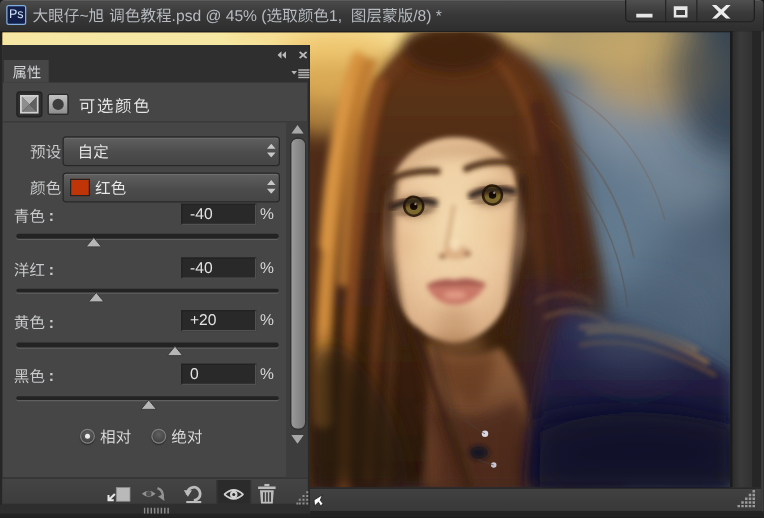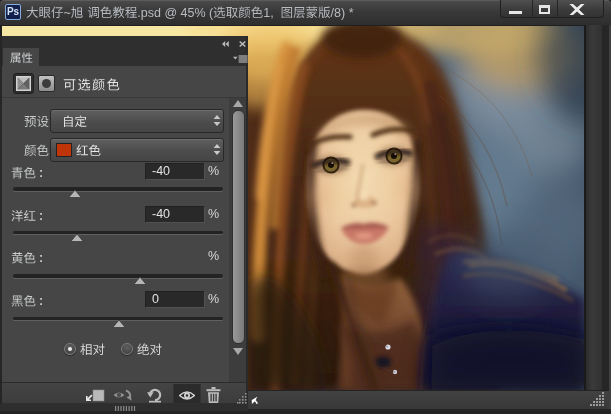--- a/index.html
+++ b/index.html
@@ -34,21 +34,21 @@
         <path id="g38738" d="M733 336V265H274V336ZM200 394V-82H274V84H733V3C733 -12 728 -16 711 -17C695 -18 635 -18 574 -16C584 -34 595 -59 599 -78C681 -78 734 -78 767 -68C798 -58 808 -39 808 2V394ZM274 211H733V138H274ZM460 840V773H124V714H460V647H158V589H460V517H59V457H941V517H536V589H845V647H536V714H887V773H536V840Z"></path>
         <path id="g27915" d="M88 767C152 732 231 676 270 639L317 698C278 734 196 786 133 820ZM42 500C107 468 190 418 230 384L274 444C232 478 148 525 85 554ZM63 -10 130 -57C182 38 244 162 290 269L231 314C180 200 111 69 63 -10ZM795 843C773 786 734 707 700 653H524L578 677C562 722 521 791 483 841L417 814C453 766 490 698 506 653H349V583H599V439H380V369H599V223H319V151H599V-80H676V151H960V223H676V369H904V439H676V583H936V653H777C808 701 841 763 869 818Z"></path>
         <path id="g40644" d="M592 40C704 0 818 -46 887 -80L942 -30C868 4 747 51 636 87ZM352 87C288 46 161 -3 59 -29C75 -43 98 -67 110 -83C212 -55 339 -6 420 43ZM163 446V104H844V446H538V519H948V588H700V684H882V752H700V840H624V752H379V840H304V752H127V684H304V588H55V519H461V446ZM379 588V684H624V588ZM236 249H461V160H236ZM538 249H769V160H538ZM236 391H461V303H236ZM538 391H769V303H538Z"></path>
         <path id="g40657" d="M282 696C311 649 337 586 346 546L398 567C390 607 362 667 332 713ZM658 714C641 667 607 598 581 556L629 536C656 576 689 638 717 692ZM340 90C351 37 358 -32 358 -74L431 -65C431 -24 422 44 410 96ZM546 88C568 36 591 -32 599 -74L674 -56C664 -15 640 52 616 102ZM749 92C797 39 853 -35 878 -81L951 -53C924 -6 866 66 818 117ZM168 117C144 54 101 -13 57 -52L126 -84C174 -38 215 34 240 99ZM227 739H461V521H227ZM536 739H766V521H536ZM55 224V157H946V224H536V314H861V376H536V458H841V802H155V458H461V376H138V314H461V224Z"></path>
         <path id="g30456" d="M546 474H850V300H546ZM546 542V710H850V542ZM546 231H850V57H546ZM473 781V-73H546V-12H850V-70H926V781ZM214 840V626H52V554H205C170 416 99 258 29 175C41 157 60 127 68 107C122 176 175 287 214 402V-79H287V378C325 329 370 267 389 234L435 295C413 322 322 429 287 464V554H430V626H287V840Z"></path>
         <path id="g23545" d="M502 394C549 323 594 228 610 168L676 201C660 261 612 353 563 422ZM91 453C152 398 217 333 275 267C215 139 136 42 45 -17C63 -32 86 -60 98 -78C190 -12 268 80 329 203C374 147 411 94 435 49L495 104C466 156 419 218 364 281C410 396 443 533 460 695L411 709L398 706H70V635H378C363 527 339 430 307 344C254 399 198 453 144 500ZM765 840V599H482V527H765V22C765 4 758 -1 741 -2C724 -2 668 -3 605 0C615 -23 626 -58 630 -79C715 -79 766 -77 796 -64C827 -51 839 -28 839 22V527H959V599H839V840Z"></path>
         <path id="g32477" d="M39 53 53 -19C151 7 282 38 408 70L401 134C267 102 129 72 39 53ZM58 423C74 430 97 436 225 453C179 387 136 335 117 315C85 278 61 253 39 249C47 230 59 197 62 182C84 195 119 204 395 260C394 275 393 303 395 323L169 281C249 370 327 480 395 591L334 628C315 592 293 556 271 521L138 508C200 595 261 706 309 813L239 846C195 723 118 590 93 556C70 522 52 498 33 494C42 474 54 438 58 423ZM639 492V308H511V492ZM704 492H832V308H704ZM737 674C717 634 691 590 668 560L670 558H481C507 593 532 632 556 674ZM561 851C517 731 444 612 364 534C381 524 409 500 422 488L441 509V58C441 -39 475 -63 585 -63C609 -63 798 -63 824 -63C924 -63 946 -24 957 107C937 112 908 123 890 136C885 26 876 4 821 4C781 4 619 4 588 4C523 4 511 13 511 58V243H902V558H743C778 604 812 661 838 712L791 744L777 740H590C605 770 618 801 630 832Z"></path>
       </defs>
     </svg>
     <div class="abs" style="left:0;top:0;width:611px;height:25px;background:linear-gradient(#4a4a4a,#383838 45%,#2e2e2e);border-top:1px solid #5c5c5c;border-radius:4px 4px 0 0"></div>
-    <div class="abs" style="left:5px;top:4px;width:16px;height:16px;background:#121f4a;border:1px solid #84aede;border-radius:2px;color:#d3e2f6;font-size:10px;font-weight:bold;text-align:center;line-height:14px">Ps</div>
+    <div class="abs" style="left:5px;top:4px;width:16px;height:16px;background:#121f4a;border:1px solid #84aede;border-radius:2px;color:#d3e2f6;font-size:10px;font-weight:normal;text-align:center;line-height:14px">Ps</div>
     <div class="abs" style="left:500px;top:0;width:104px;height:18px;background:linear-gradient(#505050,#3a3a3a 60%,#333);border:1px solid #1f1f1f;border-top:none;border-radius:0 0 4px 4px"></div>
     <div class="abs" style="left:532px;top:0;width:1px;height:18px;background:#252525"></div>
     <div class="abs" style="left:557px;top:0;width:1px;height:18px;background:#252525"></div>
     <div class="abs" style="left:509px;top:11px;width:13px;height:3px;background:#e6e6e6"></div>
     <div class="abs" style="left:539px;top:5px;width:11px;height:9px;border:2px solid #e6e6e6;border-top-width:3px"></div>
     <svg class="abs" style="left:569px;top:4px" width="16" height="11" viewBox="0 0 16 11">
       <path d="M0.5 0 L4 0 L8 3.6 L12 0 L15.5 0 L10 5.5 L15.5 11 L12 11 L8 7.4 L4 11 L0.5 11 L6 5.5 Z" fill="#ececec"></path>
     </svg>
     <svg style="position:absolute;left:24px;top:3px" width="345" height="19" viewBox="0 0 345 19">
       <use href="#g22823" transform="translate(2.0,14.0) scale(0.0125,-0.0125)" fill="#b7bcc1"></use>
@@ -377,20 +377,21 @@
     <div class="abs" style="left:208px;top:207px;width:14px;height:14px;color:#d8d8d8;font-size:12.5px">%</div>
     <div class="abs" style="left:13px;top:230.5px;width:210px;height:3.5px;background:#232323;border-radius:2px;box-shadow:0 1px 0 #606060"></div>
     <svg class="abs" style="left:69.5px;top:233.5px" width="14" height="8" viewBox="0 0 14 8">
       <path d="M7 0 L13.2 7.5 L0.8 7.5 Z" fill="#b6b6b6" stroke="#3a3a3a" stroke-width="0.8"></path>
     </svg>
     <svg style="position:absolute;left:11px;top:250px" width="40" height="16" viewBox="0 0 40 16">
       <use href="#g40644" transform="translate(0.0,12.5) scale(0.0125,-0.0125)" fill="#c9cbcc"></use>
       <use href="#g33394" transform="translate(12.5,12.5) scale(0.0125,-0.0125)" fill="#c9cbcc"></use>
       <text x="28.0" y="12.0" font-family="Liberation Sans, sans-serif" font-size="12.5" font-weight="bold" fill="#c9cbcc">:</text>
     </svg>
+    <div class="abs" style="left:145px;top:248px;width:60px;height:17px;background:#292929;border:1px solid #515151;border-top-color:#222;border-left-color:#222;color:#e3e3e3;font-size:12.5px;line-height:15px;padding-left:6px">+20</div>
     <div class="abs" style="left:208px;top:249px;width:14px;height:14px;color:#d8d8d8;font-size:12.5px">%</div>
     <div class="abs" style="left:13px;top:274.0px;width:210px;height:3.5px;background:#232323;border-radius:2px;box-shadow:0 1px 0 #606060"></div>
     <svg class="abs" style="left:133.0px;top:277.0px" width="14" height="8" viewBox="0 0 14 8">
       <path d="M7 0 L13.2 7.5 L0.8 7.5 Z" fill="#b6b6b6" stroke="#3a3a3a" stroke-width="0.8"></path>
     </svg>
     <svg style="position:absolute;left:11px;top:293px" width="40" height="16" viewBox="0 0 40 16">
       <use href="#g40657" transform="translate(0.0,12.5) scale(0.0125,-0.0125)" fill="#c9cbcc"></use>
       <use href="#g33394" transform="translate(12.5,12.5) scale(0.0125,-0.0125)" fill="#c9cbcc"></use>
       <text x="28.0" y="12.0" font-family="Liberation Sans, sans-serif" font-size="12.5" font-weight="bold" fill="#c9cbcc">:</text>
     </svg>

